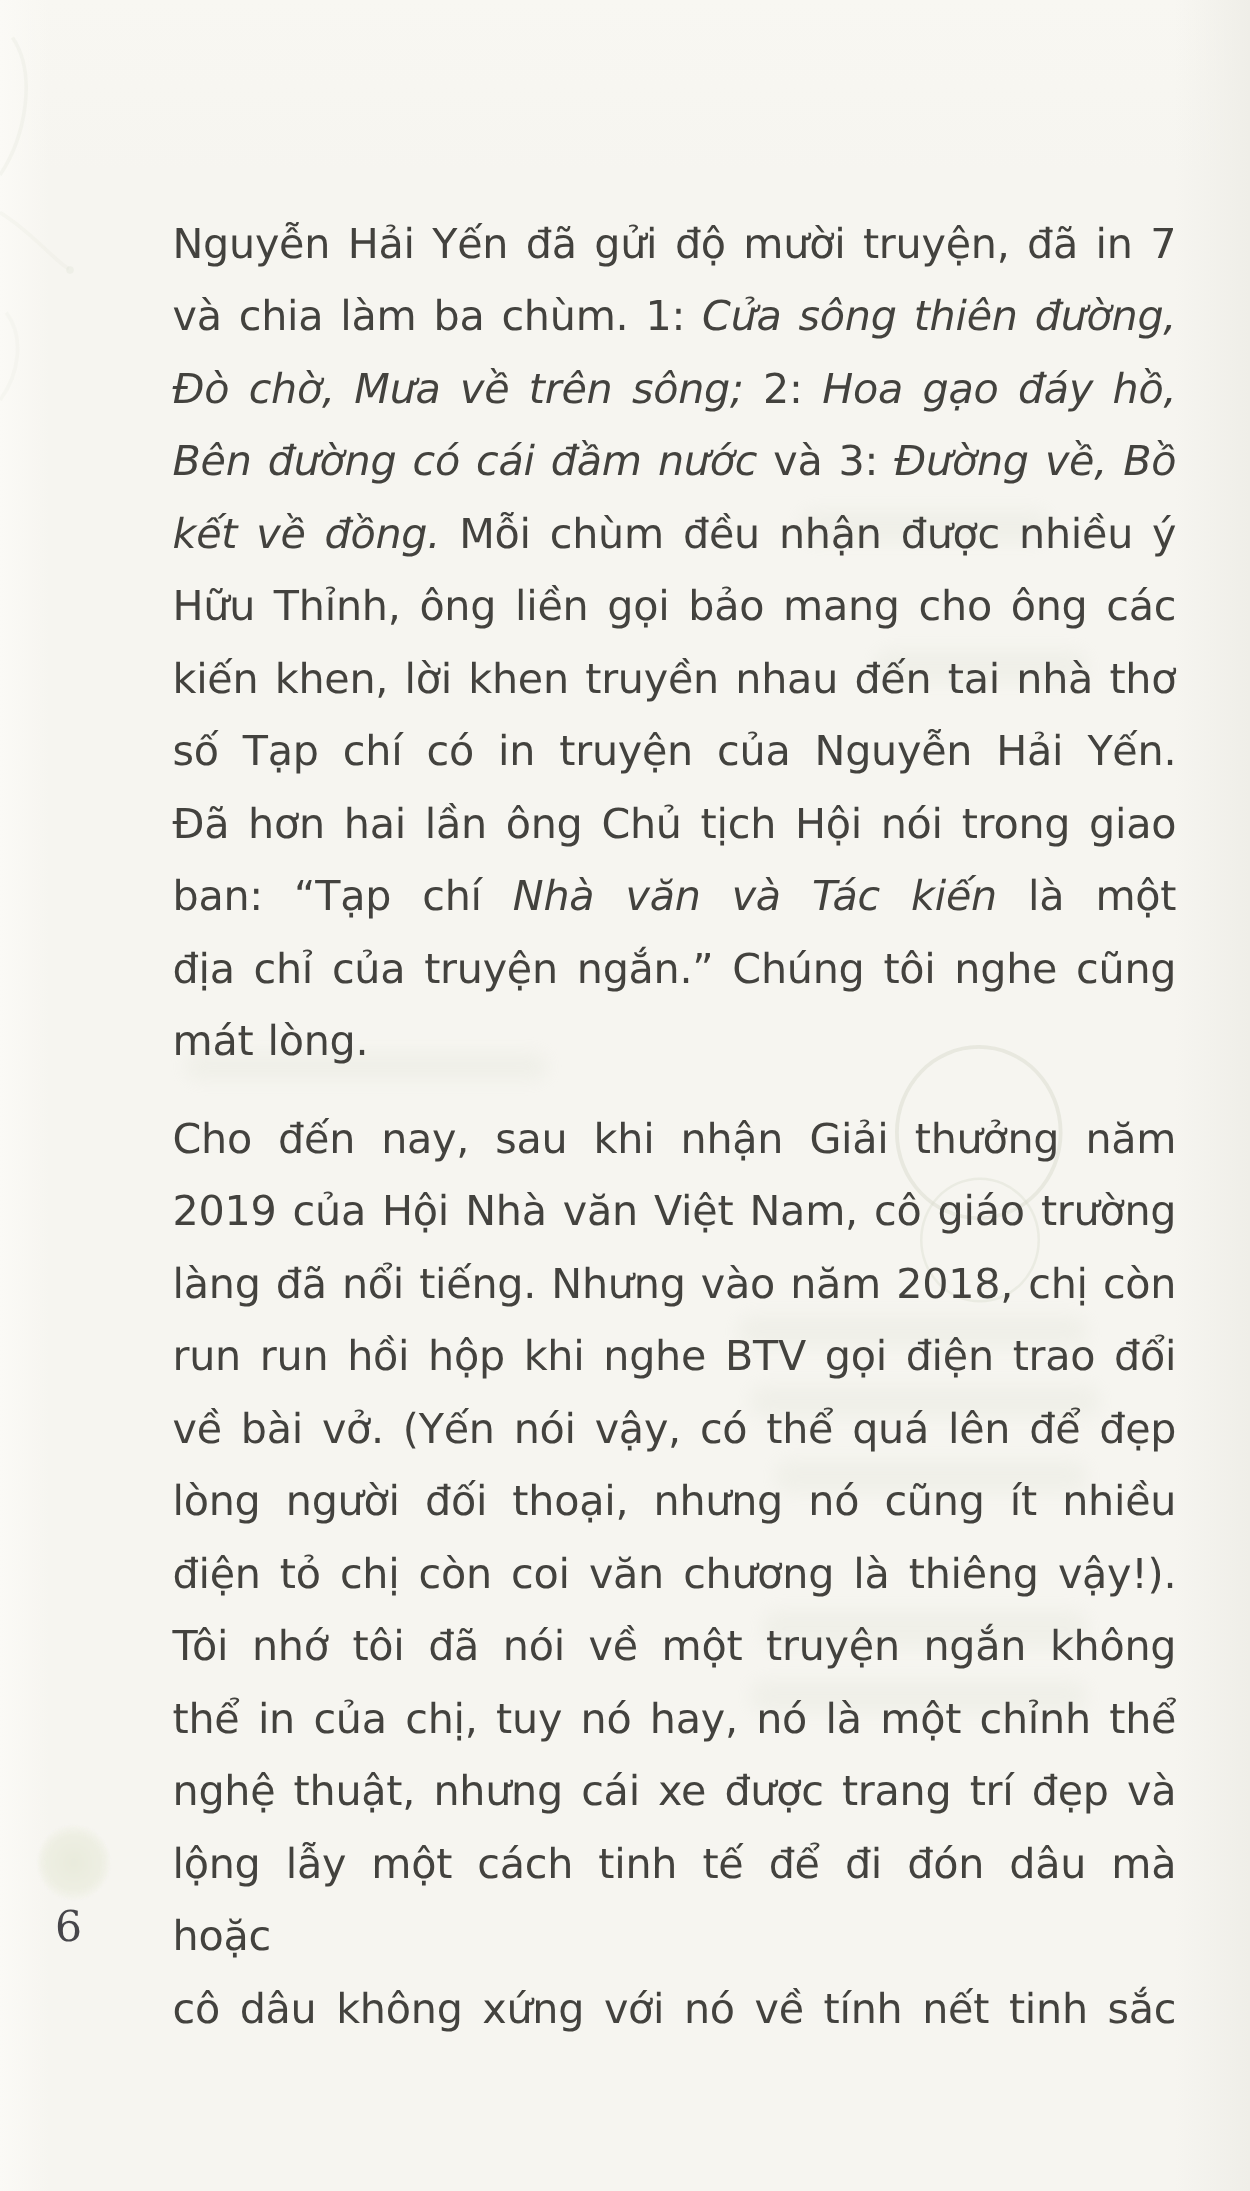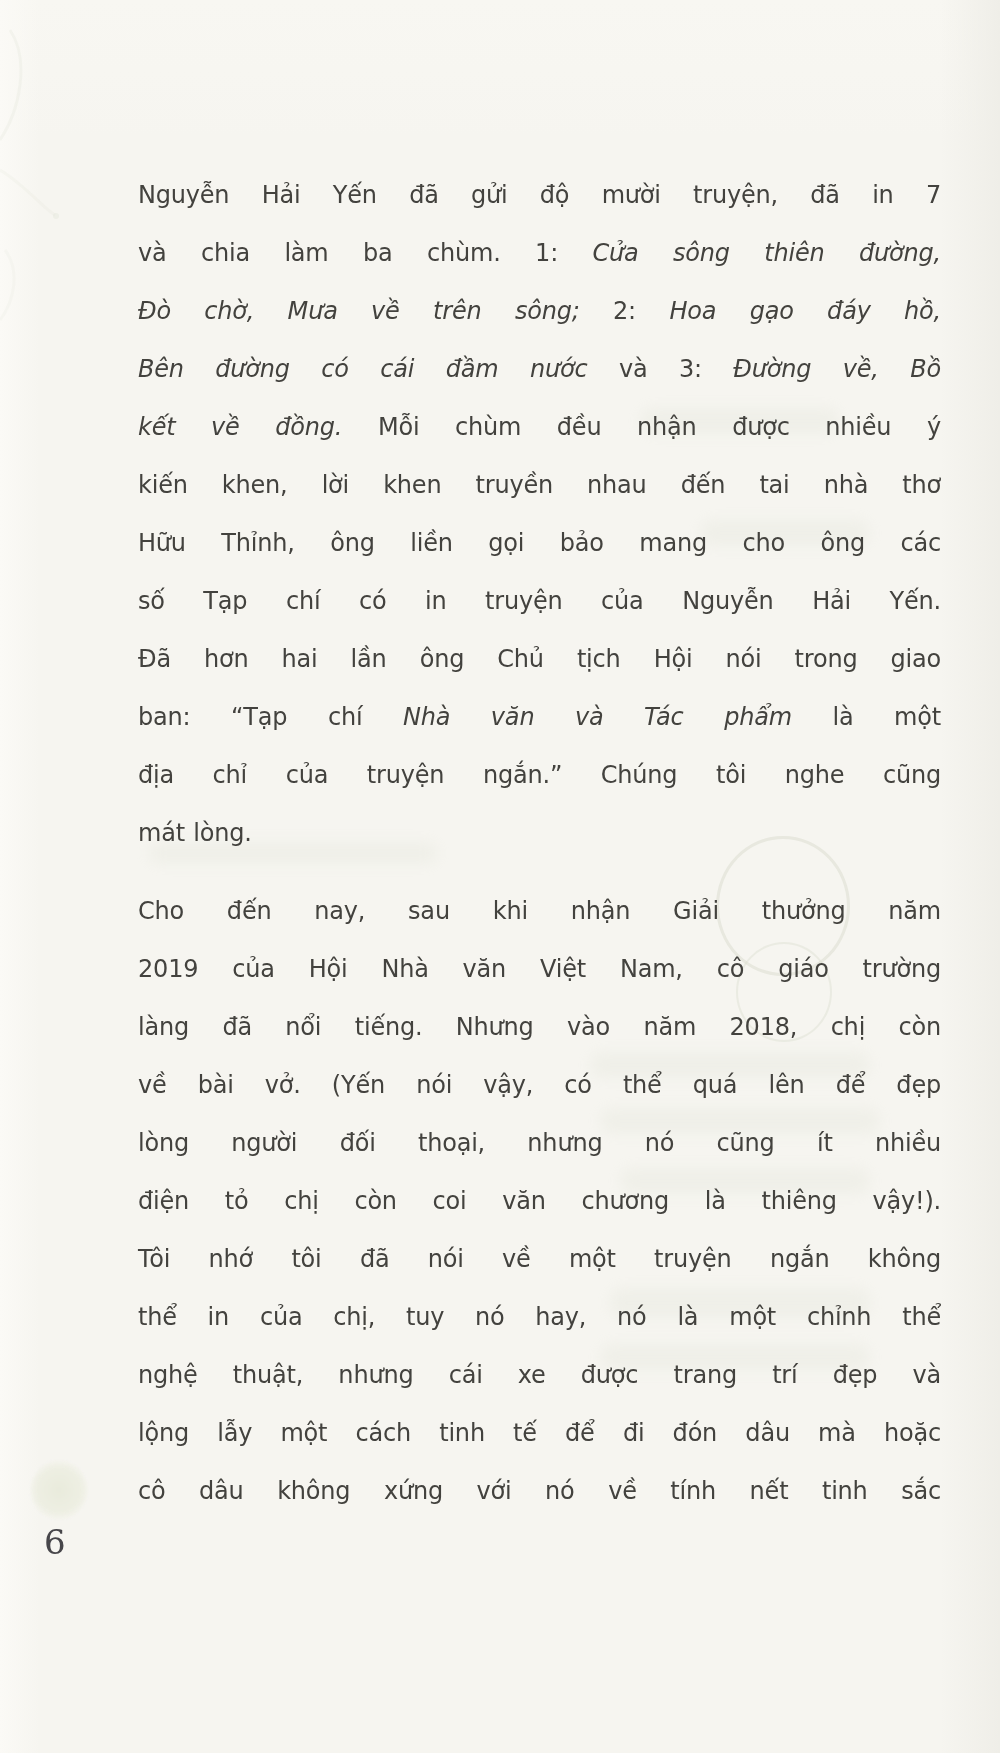--- a/index.html
+++ b/index.html
@@ -22,21 +22,21 @@
     background:
       linear-gradient(90deg, #fbfaf6 0%, rgba(251,250,246,0) 4%),
       linear-gradient(270deg, #efeee8 0%, rgba(239,238,232,0) 6%),
       linear-gradient(180deg, #f8f7f2 0%, rgba(248,247,242,0) 8%);
     pointer-events:none;
   }
   .text-block{
     position:absolute;
     left:138px;top:166px;width:803px;
     color:var(--ink);
-    font-size:24px;
+    font-size:33px;
     line-height:58px;
     letter-spacing:-0.2px;
   }
   .paragraph + .paragraph{margin-top:20px;}
   .line{
     text-align:justify;
     text-align-last:justify;
     word-spacing:1px;
   }
   .line.no-justify{text-align-last:left;}
@@ -109,32 +109,33 @@
 
   <div class="page-number">6</div>
 
   <div class="text-block">
       <div class="paragraph">
         <div class="line"><span class="">Nguyễn Hải Yến đã gửi độ mười truyện, đã in 7</span></div>
         <div class="line"><span class="">và chia làm ba chùm. 1: </span><span class="italic">Cửa sông thiên đường,</span></div>
         <div class="line"><span class="italic">Đò chờ, Mưa về trên sông;</span><span class=""> 2: </span><span class="italic">Hoa gạo đáy hồ,</span></div>
         <div class="line"><span class="italic">Bên đường có cái đầm nước</span><span class=""> và 3: </span><span class="italic">Đường về, Bồ</span></div>
         <div class="line"><span class="italic">kết về đồng.</span><span class=""> Mỗi chùm đều nhận được nhiều ý</span></div>
+        <div class="line"><span class="">Hữu Thỉnh, ông liền gọi bảo mang cho ông các</span></div>
         <div class="line"><span class="">kiến khen, lời khen truyền nhau đến tai nhà thơ</span></div>
-        <div class="line"><span class="">Hữu Thỉnh, ông liền gọi bảo mang cho ông các</span></div>
         <div class="line"><span class="">số Tạp chí có in truyện của Nguyễn Hải Yến.</span></div>
         <div class="line"><span class="">Đã hơn hai lần ông Chủ tịch Hội nói trong giao</span></div>
-        <div class="line"><span class="">ban: “Tạp chí </span><span class="italic">Nhà văn và Tác phẩm</span><span class=""> là một</span></div>
+        <div class="line"><span class="">ban: “Tạp chí </span><span class="italic">Nhà văn và Tác kiến</span><span class=""> là một</span></div>
         <div class="line"><span class="">địa chỉ của truyện ngắn.” Chúng tôi nghe cũng</span></div>
         <div class="line no-justify"><span class="">mát lòng.</span></div>
       </div>
       <div class="paragraph">
         <div class="line"><span class="">Cho đến nay, sau khi nhận Giải thưởng năm</span></div>
         <div class="line"><span class="">2019 của Hội Nhà văn Việt Nam, cô giáo trường</span></div>
         <div class="line"><span class="">làng đã nổi tiếng. Nhưng vào năm 2018, chị còn</span></div>
+        <div class="line"><span class="">run run hồi hộp khi nghe BTV gọi điện trao đổi</span></div>
         <div class="line"><span class="">về bài vở. (Yến nói vậy, có thể quá lên để đẹp</span></div>
         <div class="line"><span class="">lòng người đối thoại, nhưng nó cũng ít nhiều</span></div>
         <div class="line"><span class="">điện tỏ chị còn coi văn chương là thiêng vậy!).</span></div>
         <div class="line"><span class="">Tôi nhớ tôi đã nói về một truyện ngắn không</span></div>
         <div class="line"><span class="">thể in của chị, tuy nó hay, nó là một chỉnh thể</span></div>
         <div class="line"><span class="">nghệ thuật, nhưng cái xe được trang trí đẹp và</span></div>
         <div class="line"><span class="">lộng lẫy một cách tinh tế để đi đón dâu mà hoặc</span></div>
         <div class="line"><span class="">cô dâu không xứng với nó về tính nết tinh sắc</span></div>
       </div>
     </div>

